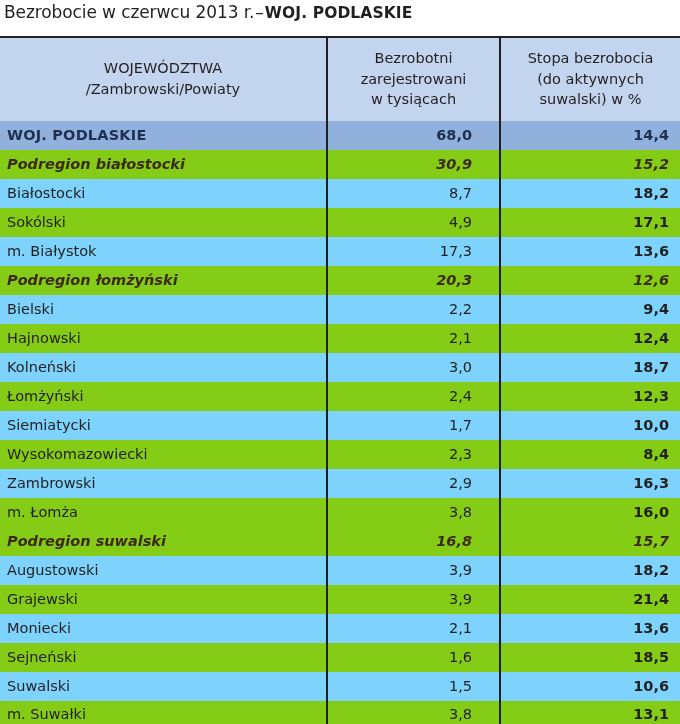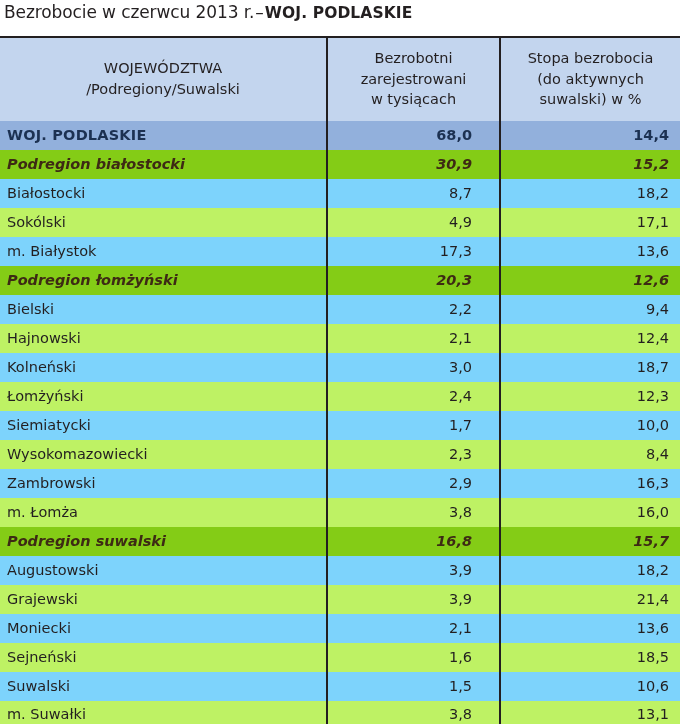--- a/index.html
+++ b/index.html
@@ -91,41 +91,41 @@
     padding: 0;
   }
   td.name {
     text-align: left;
     padding-left: 7px;
   }
   td.num1, td.num2 {
     text-align: right;
   }
   td.num1 { padding-right: 27px; }
-  td.num2 { padding-right: 11px; }
+  td.num2 { padding-right: 11px; font-weight: bold; }
 
   
   tr.voiv td {
     background: #92b0dc;
     font-weight: 700;
     font-size: 14.5px;
     color: #1c3152;
   }
   tr.voiv td.name { letter-spacing: 0.2px; }
 
   tr.region td {
     background: #84cc16;
     font-weight: 700;
     font-style: italic;
     color: #3d2a14;
     margin-top: 45px;
   }
 
   tr.odd td  { background: #7dd3fc; }
-  tr.even td { background: #bef264; }
+  tr.even td { background: #84cc16; }
   tr.odd td, tr.even td { color: #231f20; }
 </style>
 </head>
 <body>
 
 <div id="page">
 
   <div class="title-bar">
     <span class="title-normal">Bezrobocie w czerwcu 2013 r.</span><span class="title-dash">–</span><span class="title-bold">WOJ. PODLASKIE</span>
   </div>
@@ -133,21 +133,21 @@
   <table class="data">
     <colgroup>
       <col class="c-name">
         <col class="c-num1">
         <col class="c-num2">
     </colgroup>
     <thead>
       <tr>
         <th class="name">
           <span class="hl">WOJEWÓDZTWA</span>
-          <span class="hl">/Podregiony/Suwalski</span>
+          <span class="hl">/Zambrowski/Powiaty</span>
         </th>
         <th class="num1">
           <span class="hl">Bezrobotni</span>
           <span class="hl">zarejestrowani</span>
           <span class="hl">w tysiącach</span>
         </th>
         <th class="num2">
           <span class="hl">Stopa bezrobocia</span>
           <span class="hl">(do aktywnych</span>
           <span class="hl">suwalski) w %</span>

